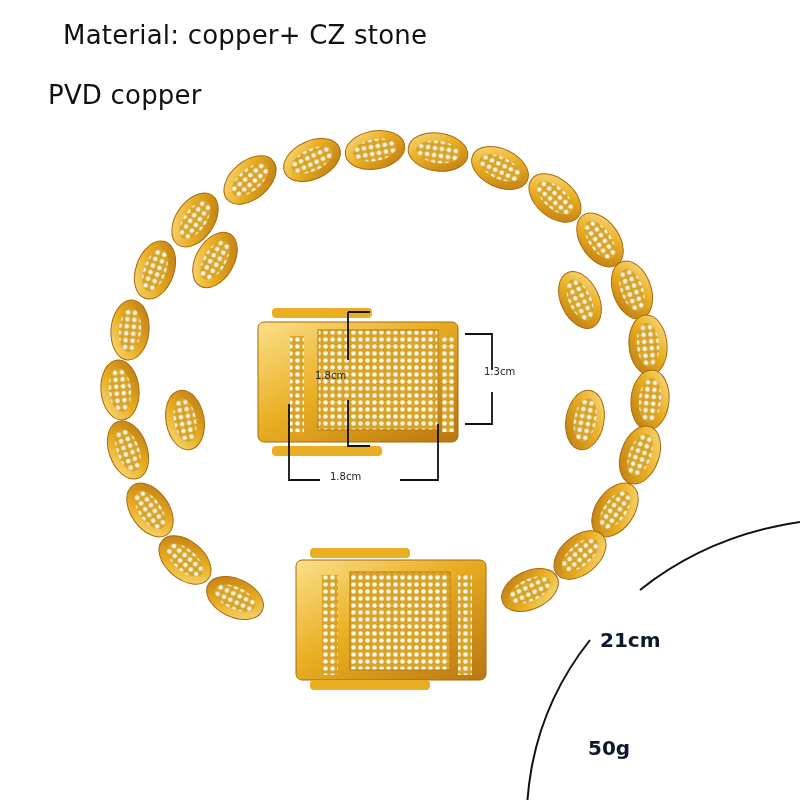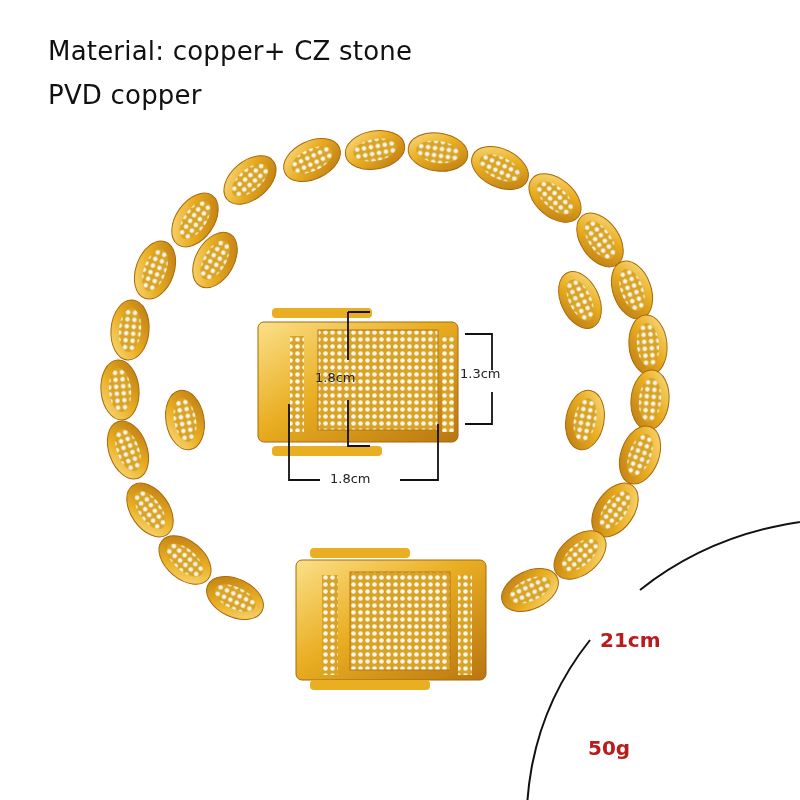--- a/index.html
+++ b/index.html
@@ -4,28 +4,28 @@
   <style>
     html, body { margin: 0; padding: 0; }
     body {
       width: 800px; height: 800px; background: #ffffff; position: relative; overflow: hidden;
       font-family: "Liberation Sans", "DejaVu Sans", sans-serif;
     }
     .spec-line {
       position: absolute; left: 48px; font-size: 26px; color: #111111;
       font-family: "DejaVu Sans", sans-serif; font-weight: normal; letter-spacing: 0.2px;
     }
-    #spec-material { top: 36px; }
+    #spec-material { top: 20px; margin-left: 15px; }
     #spec-plating { top: 80px; }
     .scene { position: absolute; left: 0; top: 0; width: 800px; height: 800px; }
     .label {
-      position: absolute; font-family: "DejaVu Sans", sans-serif; color: #b91c1c;
+      position: absolute; font-family: "DejaVu Sans", sans-serif; color: #0f172a;
     }
     .label-bold { font-weight: bold; font-size: 20px; }
-    .label-dim { font-size: 13px; color: #222; background: transparent; }
+    .label-dim { font-size: 10px; color: #222; background: transparent; }
   </style>
 </head>
 <body>
 
 <div id="spec-material" class="spec-line">Material: copper+ CZ stone</div>
 <div id="spec-plating" class="spec-line">PVD copper</div>
 
 <svg class="scene" width="800" height="800" viewBox="0 0 800 800" xmlns="http://www.w3.org/2000/svg">
   <defs>
     <linearGradient id="goldG" x1="0" y1="0" x2="1" y2="1">
@@ -96,16 +96,16 @@
 
   <g stroke="#111" stroke-width="1.8" fill="none">
     <path d="M 348 312 H 370 M 348 312 V 360"></path>
     <path d="M 348 400 V 446 H 370"></path>
     <path d="M 465 334 H 492 V 370 M 492 392 V 424 H 465"></path>
     <path d="M 289 404 V 480 H 320 M 400 480 H 438 V 424"></path>
   </g>
 </svg>
 
 <div class="label label-dim" style="left:315px; top:370px;">1.8cm</div>
-<div class="label label-dim" style="left:460px; top:366px;text-align:center;">1.3cm</div>
+<div class="label label-dim" style="left:484px; top:366px;text-align:center;">1.3cm</div>
 <div class="label label-dim" style="left:330px; top:471px;">1.8cm</div>
 <div class="label label-bold" style="left:600px; top:628px;">21cm</div>
 <div class="label label-bold" style="left:588px; top:736px;">50g</div>
 
 </body></html>

